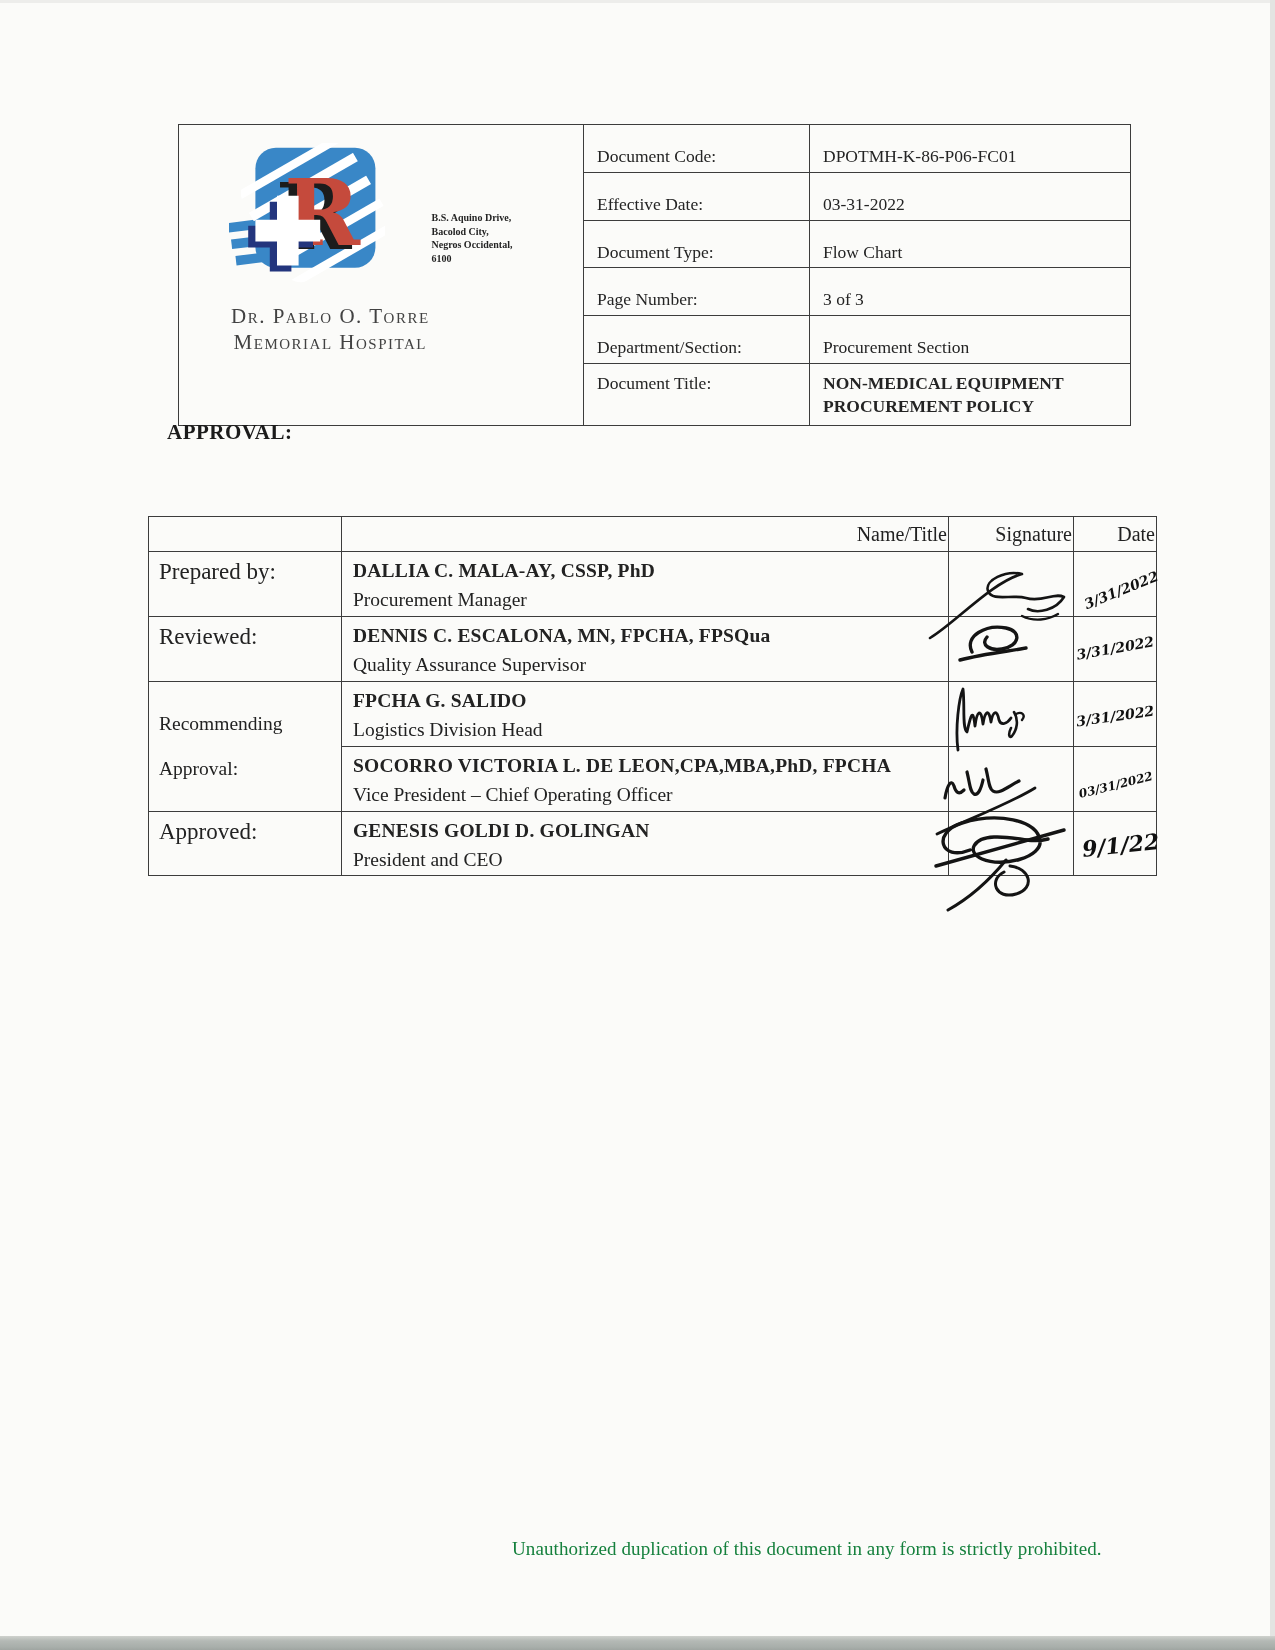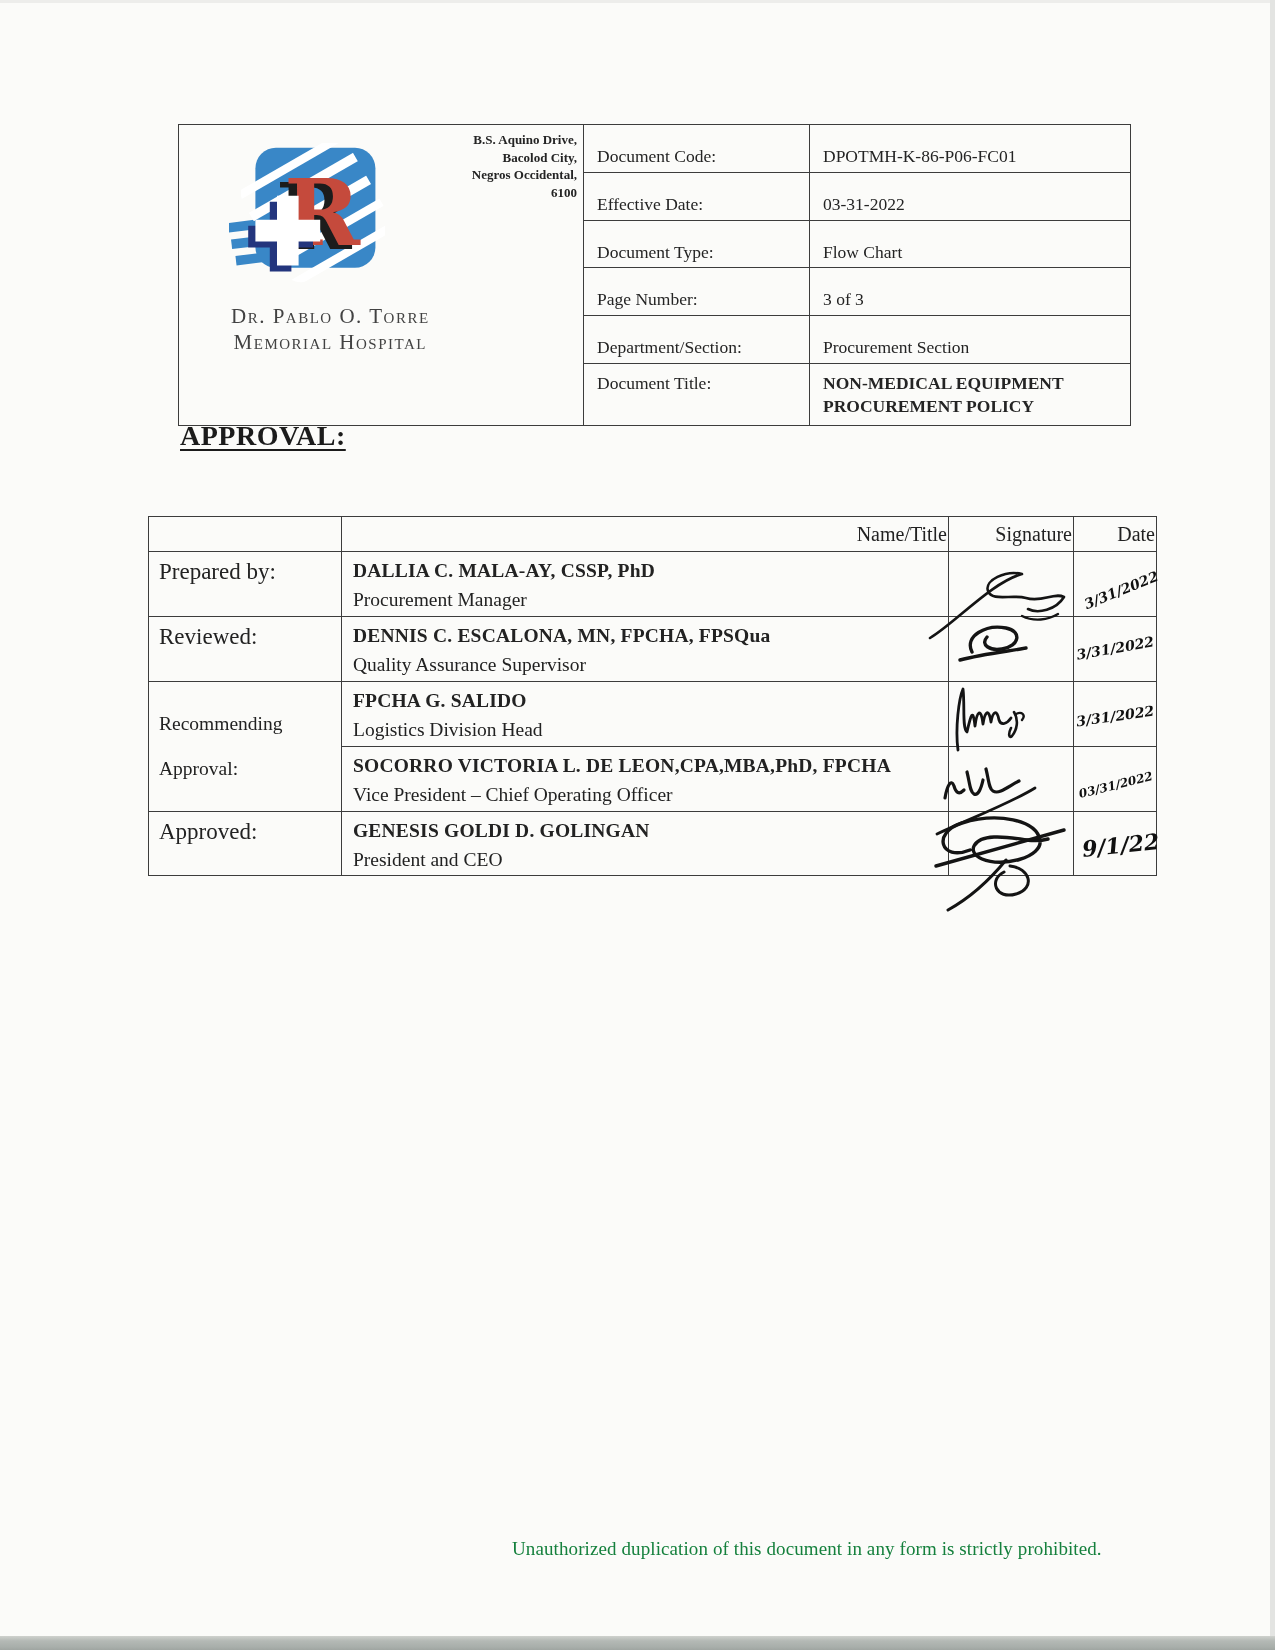--- a/index.html
+++ b/index.html
@@ -34,29 +34,29 @@
 
   .logo-flex{display:flex;flex-direction:row;align-items:flex-start;height:100%;}
   .logo-col{display:flex;flex-direction:column;align-items:center;width:248px;padding-top:12px;}
   .logo-svg{width:156px;height:156px;}
   .hospital-name{
     margin-top:4px;text-align:center;color:#424242;
     font-variant:small-caps;letter-spacing:1.5px;
     font-size:21px;line-height:1.25;font-weight:400;white-space:nowrap;margin-left:46px;
   }
   .address-block{
-    width:158px;margin-left:2px;
-    text-align:right;font-weight:bold;font-size:13px;line-height:1.35;color:#242424;
+    width:158px;margin-left:2px;margin-top:80px;
+    text-align:left;font-weight:bold;font-size:10px;line-height:1.35;color:#242424;
   }
 
   
   .approval-heading{
-    position:absolute;left:180px;top:420px;
-    font-size:28px;font-weight:bold;letter-spacing:0.5px;
-    text-decoration:underline;text-decoration-thickness:2px;text-underline-offset:4px;
+    position:absolute;left:167px;top:420px;
+    font-size:21px;font-weight:bold;letter-spacing:0.5px;
+    text-decoration-thickness:2px;text-underline-offset:4px;
     color:#1b1b1b;
   }
 
   
   .approval-wrap{position:absolute;left:148px;top:516px;width:1008px;}
   .approval-table{border-collapse:collapse;table-layout:fixed;width:1008px;}
   .approval-table td,.approval-table th{
     border:1.5px solid #3c3c3c;color:#222;
     font-weight:normal;vertical-align:top;overflow:visible;
   }

